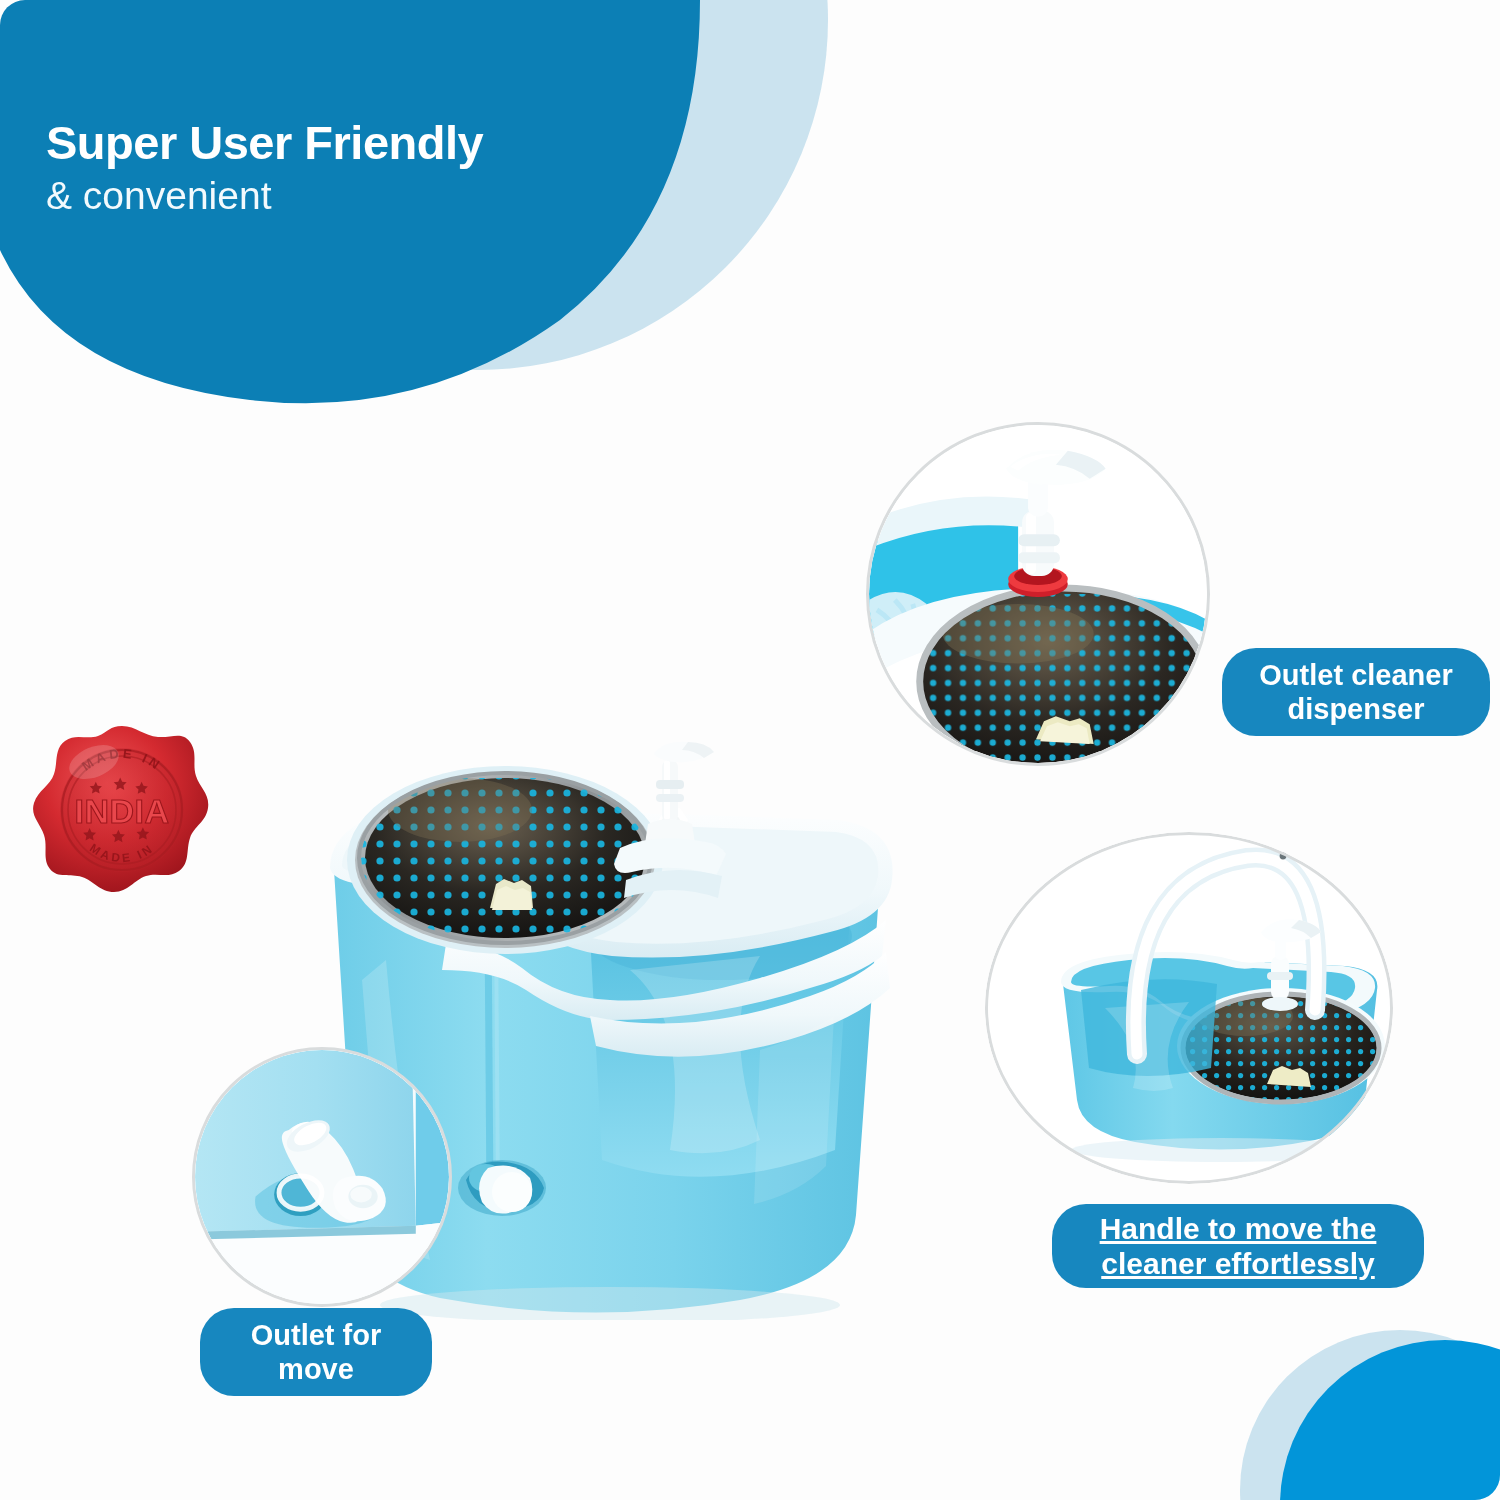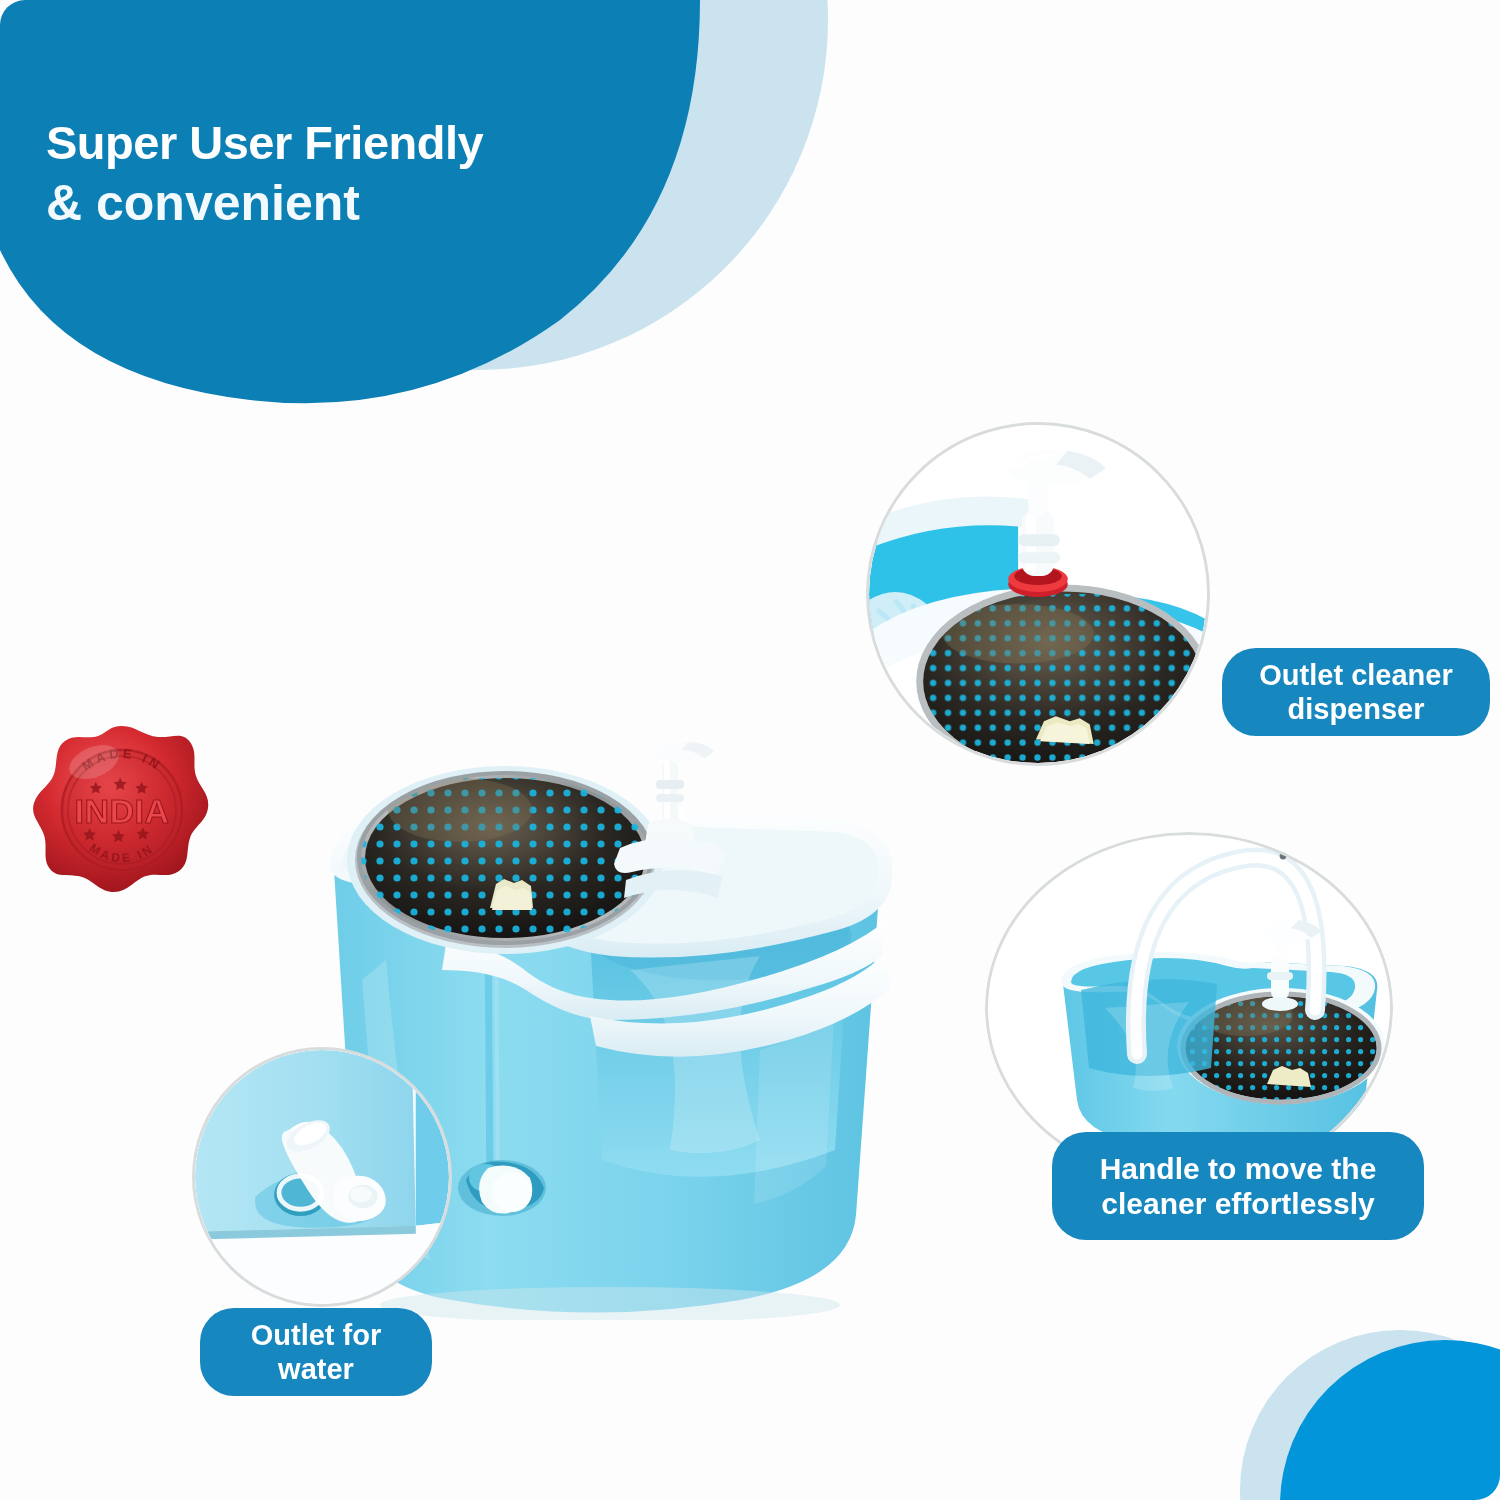--- a/index.html
+++ b/index.html
@@ -17,21 +17,21 @@
     border-radius:50%;background:#cbe3ef;
   }
   .hdr-title-wrap{
     position:absolute;left:46px;top:118px;z-index:6;
   }
   .t1{
     font-size:47px;font-weight:bold;color:#ffffff;letter-spacing:-0.5px;
     line-height:1.05;margin:0;white-space:nowrap;
   }
   .t2{
-    font-size:50px;font-weight:700;color:#f2fafd;letter-spacing:0px;
+    font-size:39px;font-weight:400;color:#f2fafd;letter-spacing:0px;
     line-height:1.2;margin:6px 0 0 0;white-space:nowrap;
   }
 
   
   .br-light{
     position:absolute;right:-60px;bottom:-150px;width:320px;height:320px;
     border-radius:50%;background:#cbe3ef;
   }
   .br-dark{
     position:absolute;right:-110px;bottom:-170px;width:330px;height:330px;
@@ -65,21 +65,21 @@
 
   
   .pill{
     position:absolute;background:#1787bf;color:#ffffff;
     border-radius:34px;
     font-weight:bold;text-align:center;line-height:1.18;
     display:flex;align-items:center;justify-content:center;
     box-sizing:border-box;
   }
   #pill-dispenser{left:1222px;top:648px;width:268px;height:88px;font-size:29px;padding:0 14px;}
-  #pill-handle{left:1052px;top:1132px;width:372px;height:108px;font-size:30px;padding:0 14px;}
+  #pill-handle{left:1052px;top:1204px;width:372px;height:84px;font-size:30px;padding:0 14px;text-decoration:underline;}
   #pill-outlet{left:200px;top:1308px;width:232px;height:88px;font-size:29px;padding:0 14px;}
 </style>
 </head>
 <body>
 
 <div id="stage">
 
   <div class="hdr-light"></div>
 
   <svg style="position:absolute;left:0;top:0;width:760px;height:420px;" viewBox="0 0 760 420" preserveAspectRatio="none">
@@ -411,20 +411,20 @@
   <div class="pill" id="pill-handle">
     <span>
       <span>Handle to move the</span><br>
       <span>cleaner effortlessly</span>
     </span>
   </div>
 
   <div class="pill" id="pill-outlet">
     <span>
       <span>Outlet for</span><br>
-      <span>water</span>
+      <span>move</span>
     </span>
   </div>
 
   <div class="br-light"></div>
   <div class="br-dark"></div>
 
 </div>
 
 </body></html>

